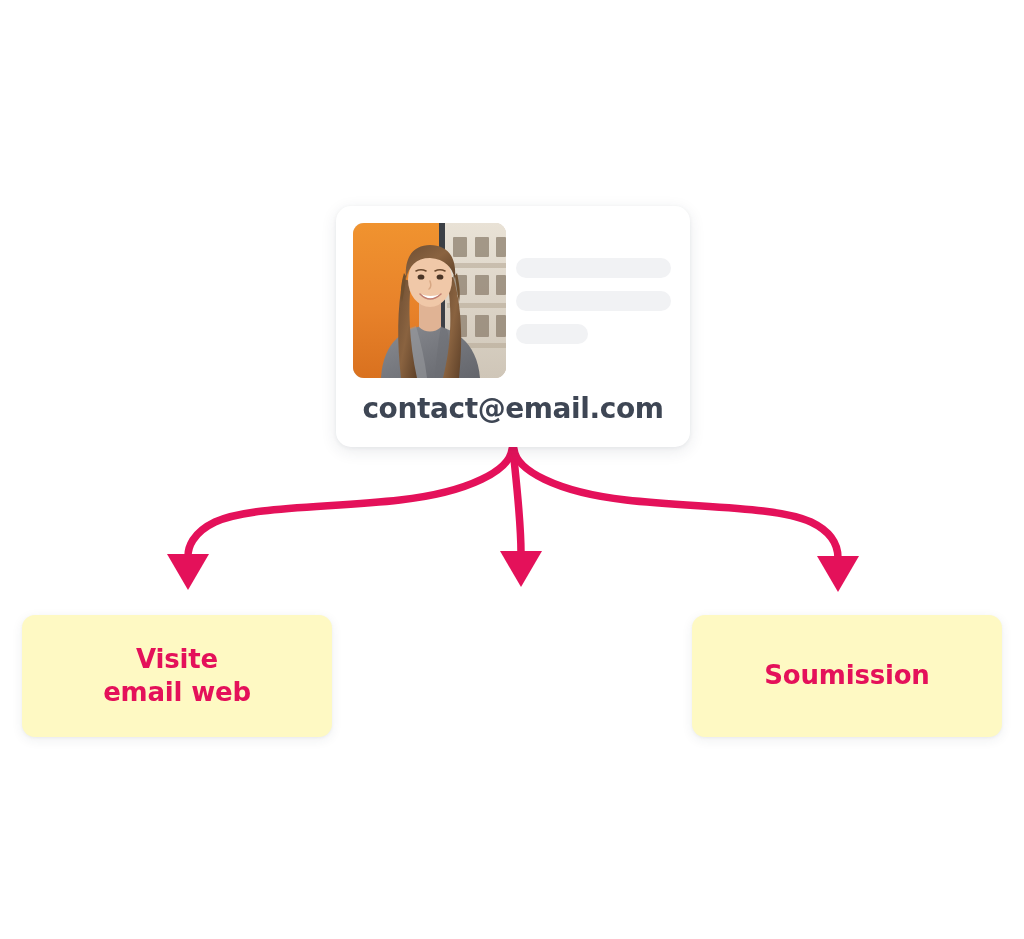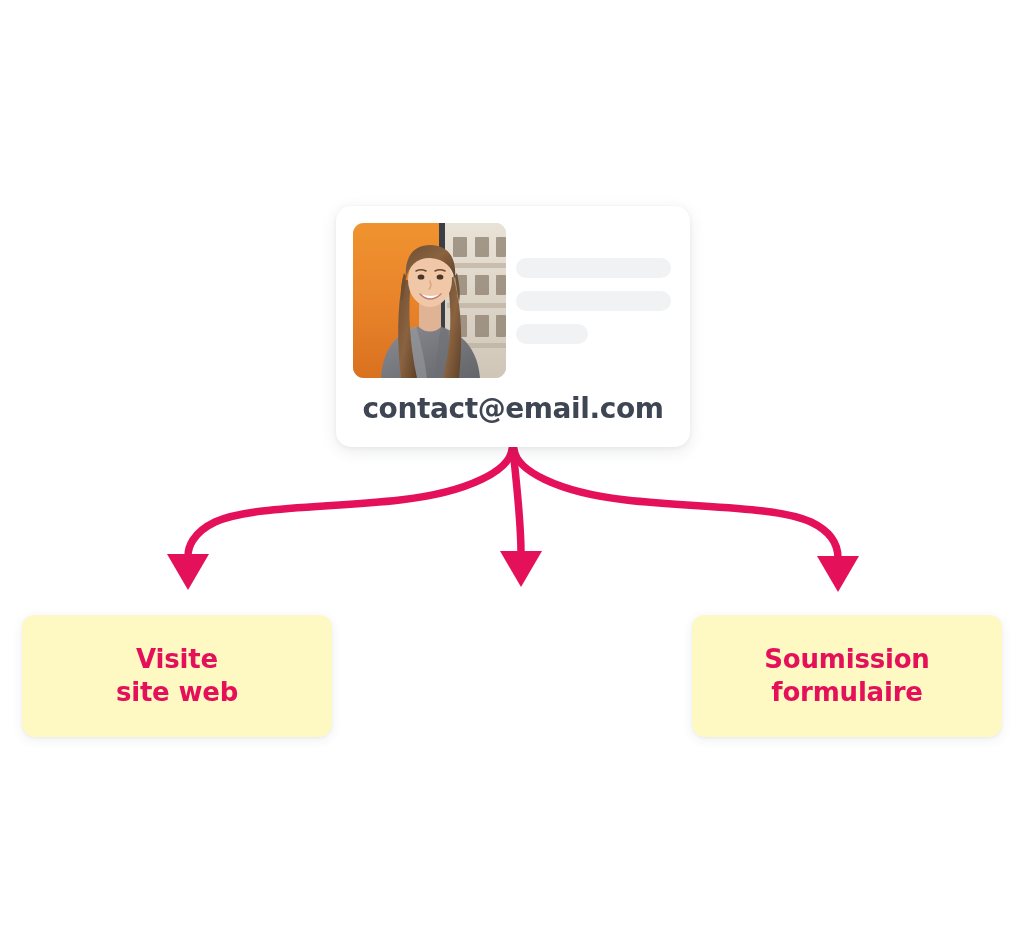--- a/index.html
+++ b/index.html
@@ -219,25 +219,24 @@
       <div class="ph-bar w-full"></div>
       <div class="ph-bar w-short"></div>
     </div>
 
     <div class="card-email">contact@email.com</div>
   </div>
 
   <div class="outcome-box b0">
     <div class="outcome-label">
       <span class="l1">Visite</span>
-      <span class="l2">site web</span>
+      <span class="l2">email web</span>
     </div>
   </div>
 
 
   <div class="outcome-box b2">
     <div class="outcome-label">
       <span class="l1">Soumission</span>
-      <span class="l2">formulaire</span>
     </div>
   </div>
 
 </div>
 
 </body></html>

